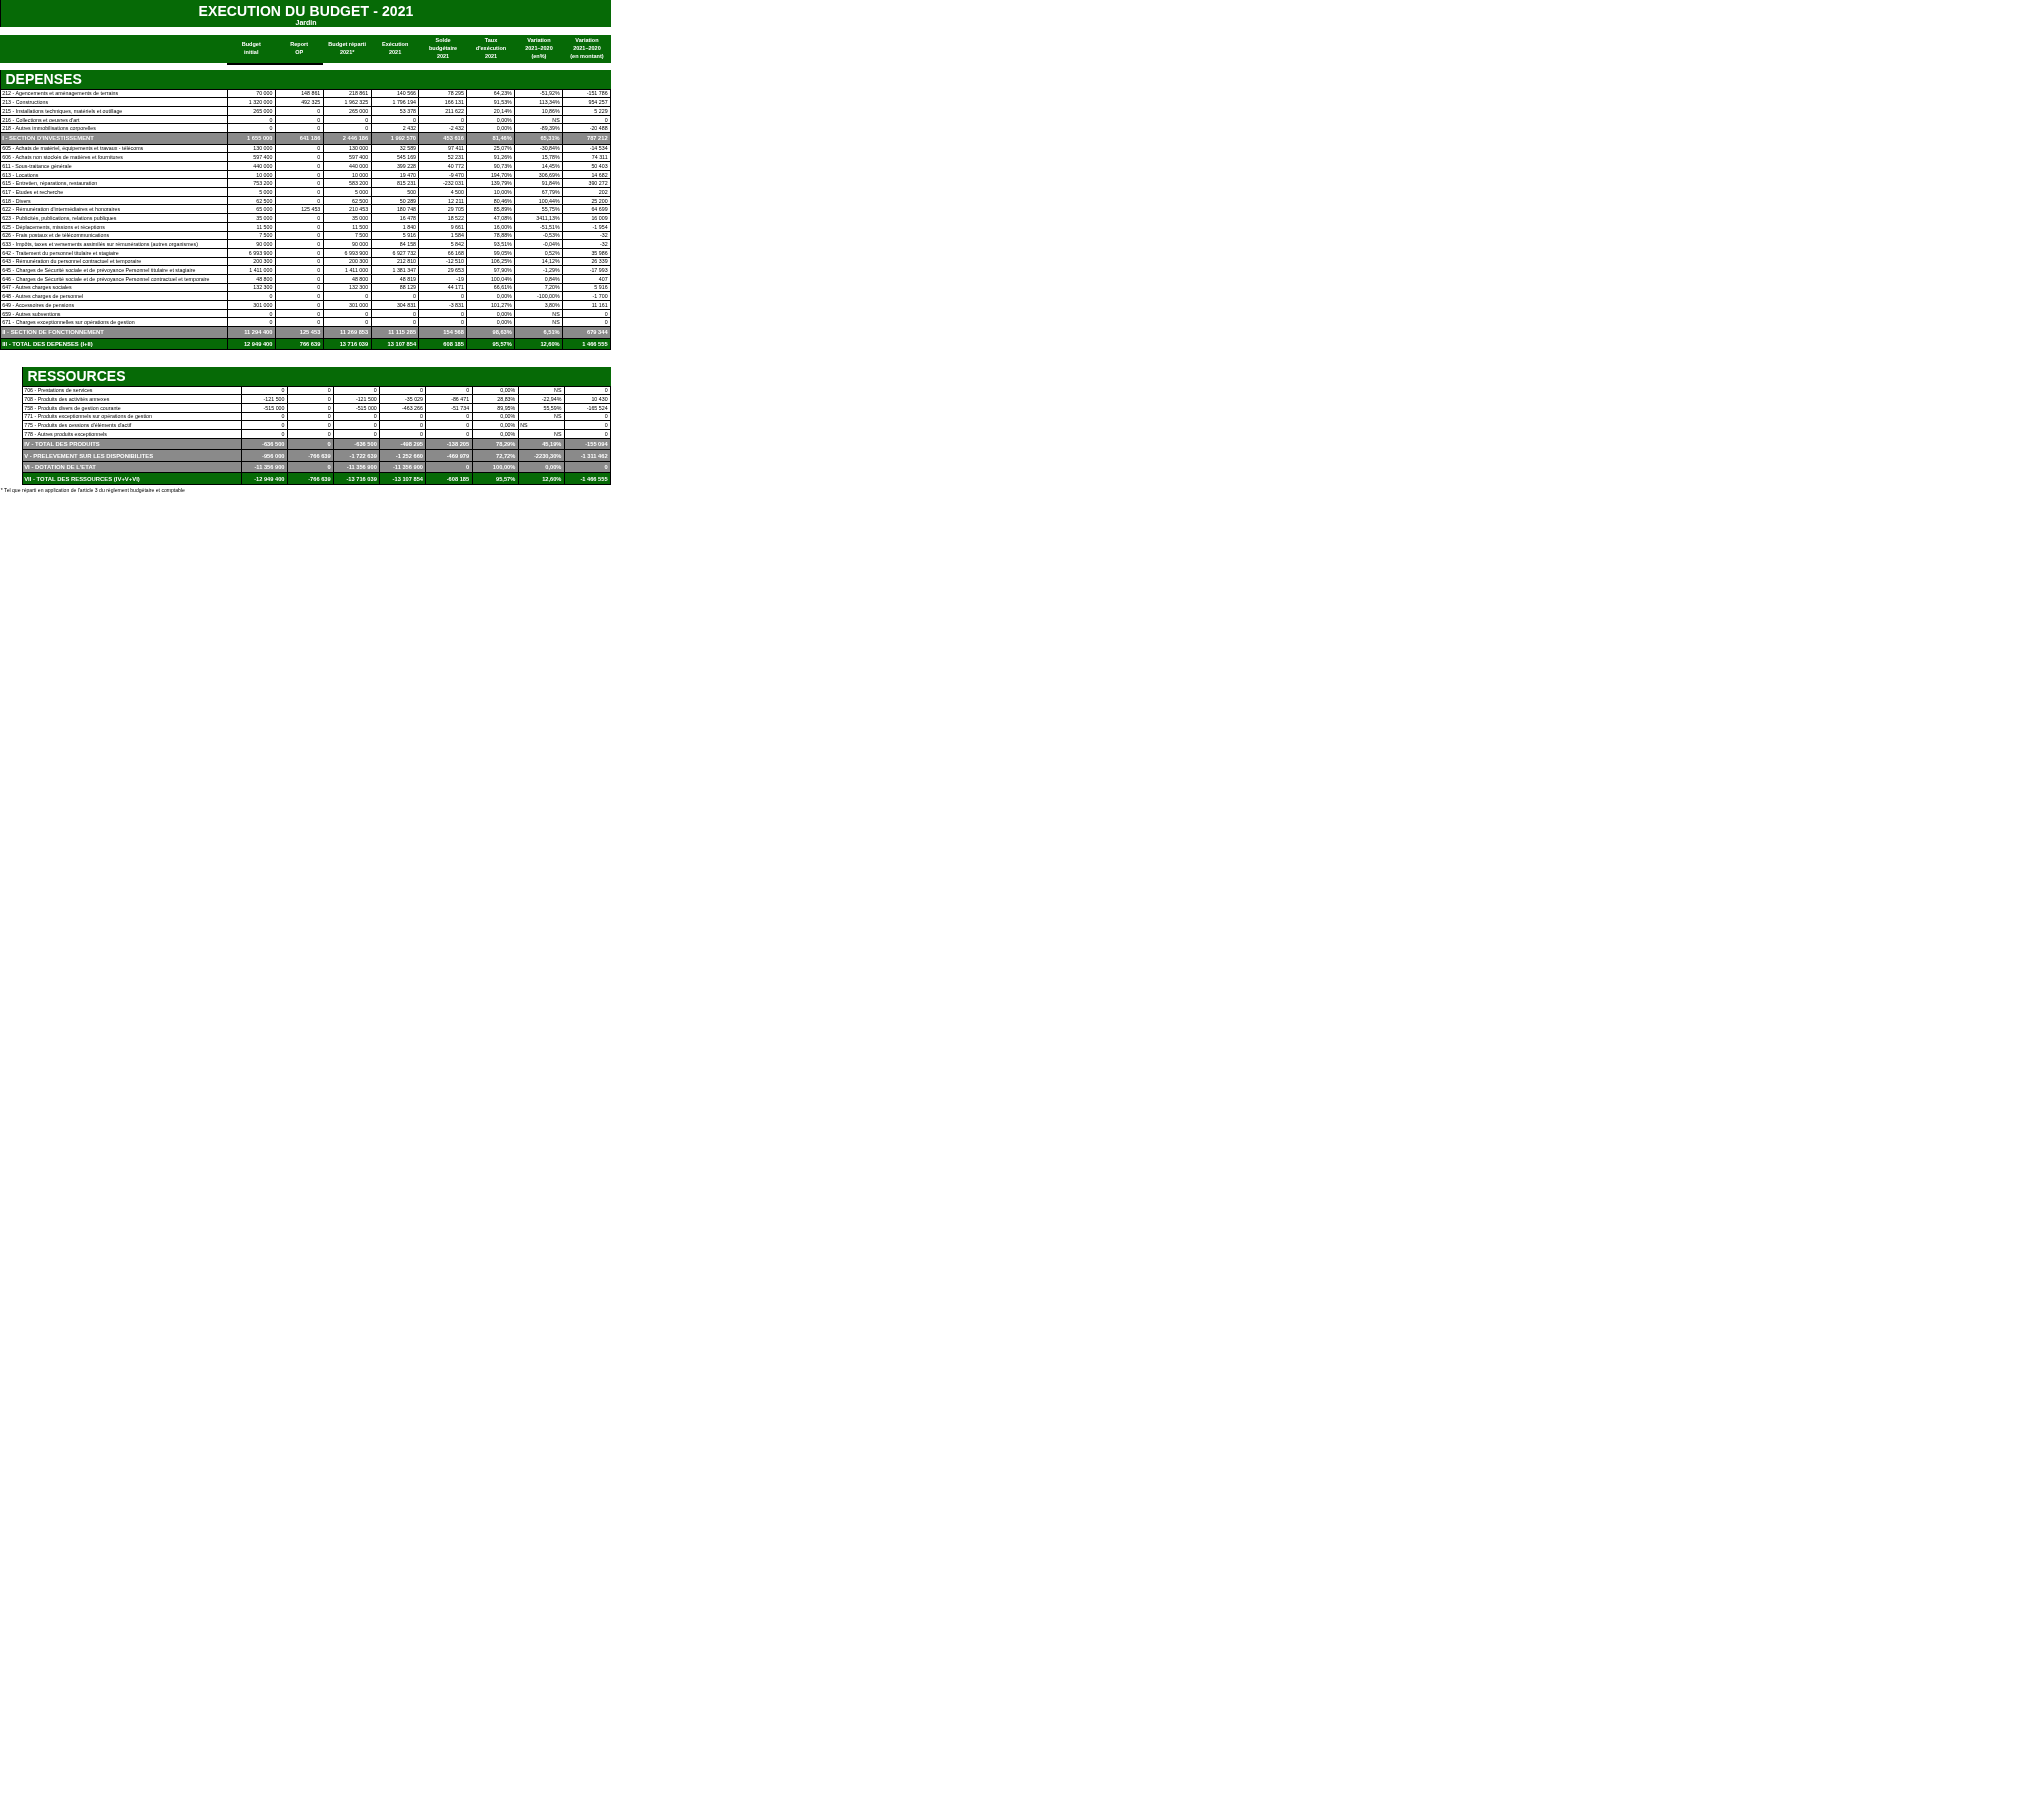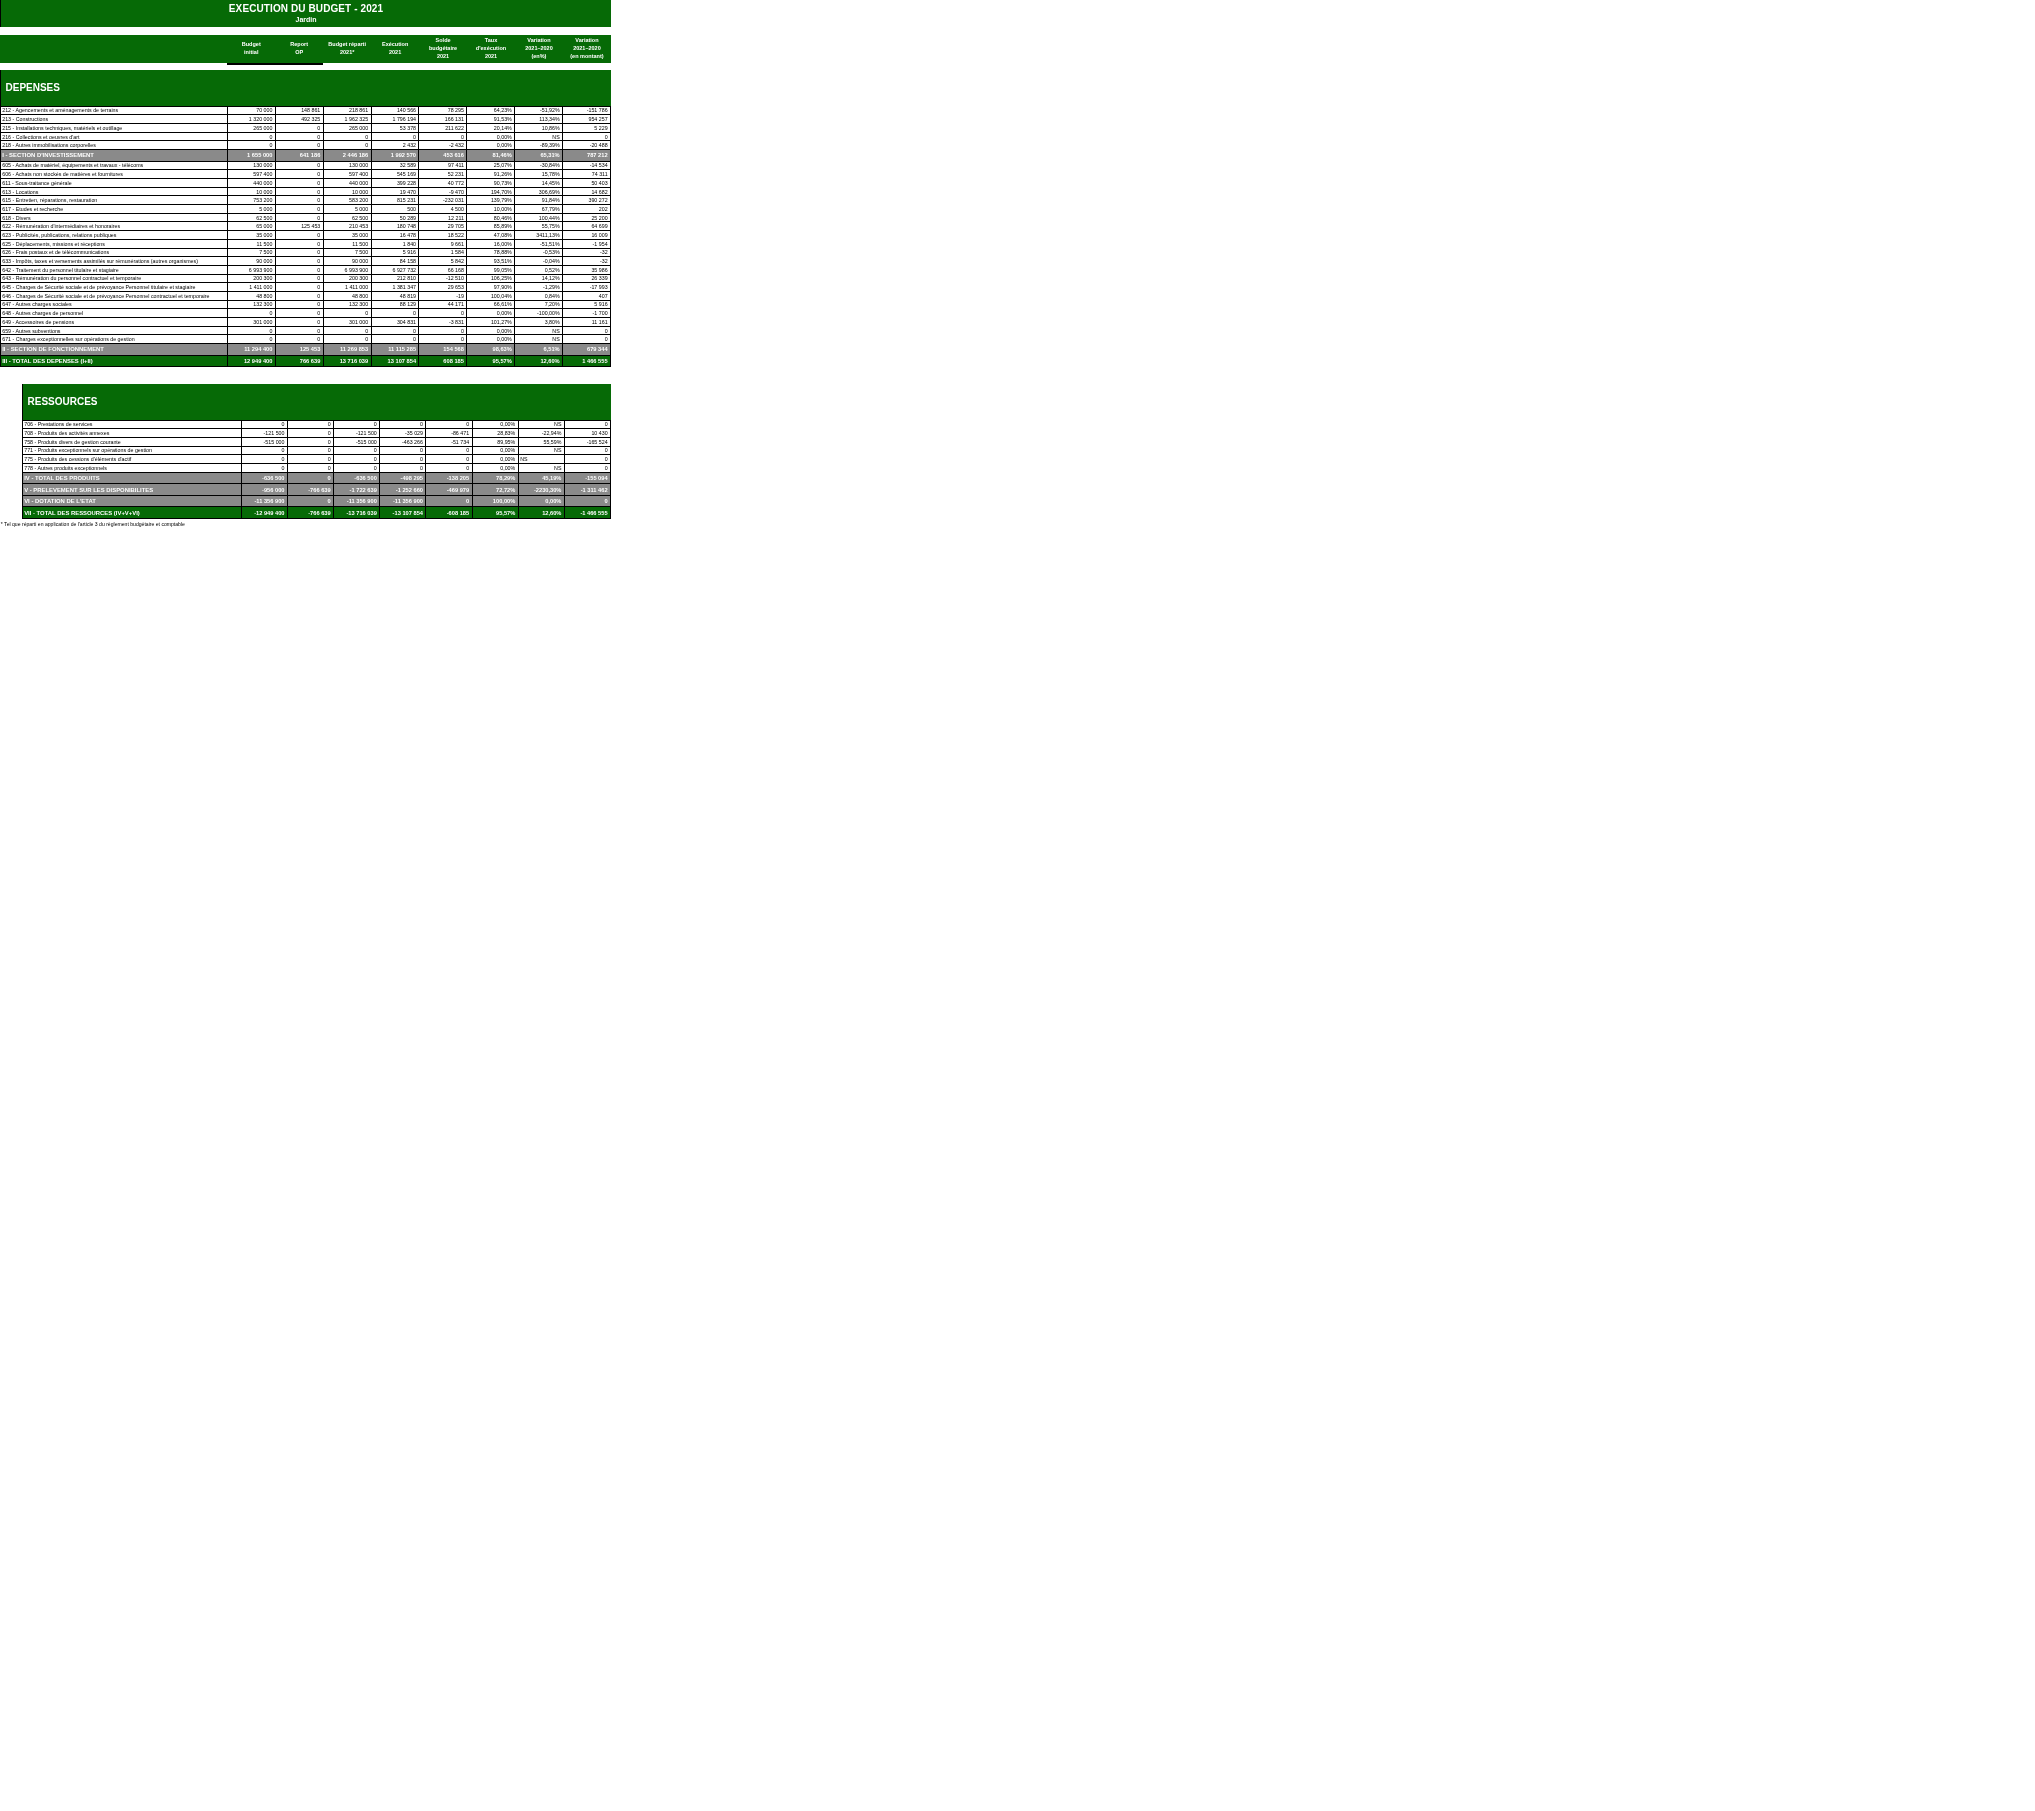--- a/index.html
+++ b/index.html
@@ -16,21 +16,21 @@
     background:var(--green,#066a06);
     border-left:1.2px solid #000;
     color:#fff;
     text-align:center;
     display:flex;
     flex-direction:column;
     justify-content:space-between;
     padding:2.8px 0 3.7px 0;
     box-sizing:border-box;
   }
-  .title-band .title { font-size:10px; font-weight:bold; letter-spacing:0.1px; }
+  .title-band .title { font-size:14px; font-weight:bold; letter-spacing:0.1px; }
   .title-band .subtitle { font-size:7px; font-weight:bold; }
 
   
   .header-band {
     margin-top:8.1px;
     height:28px;
     background:var(--green,#066a06);
     color:#fff;
     display:grid;
     grid-template-columns:37.2% repeat(8, 7.85%);
@@ -50,28 +50,28 @@
     width:15.7%;
     bottom:-1.6px;
     height:1.6px;
     background:#000;
   }
 
   
   .section { margin-top:6.5px; }
   .section.ressources { margin-top:16.3px;padding-left:22px; }
   .band {
-    height:36px;
+    height:19px;
     background:var(--green,#066a06);
     border-left:1.2px solid #000;
     color:#fff;
     display:flex;
     align-items:center;
     padding-left:4.5px;
-    font-size:10px;
+    font-size:14px;
     font-weight:bold;
     box-sizing:border-box;
   }
 
   table {
     width:100%;
     border-collapse:collapse;
     table-layout:fixed;
     border:0.8px solid #000;
   }

